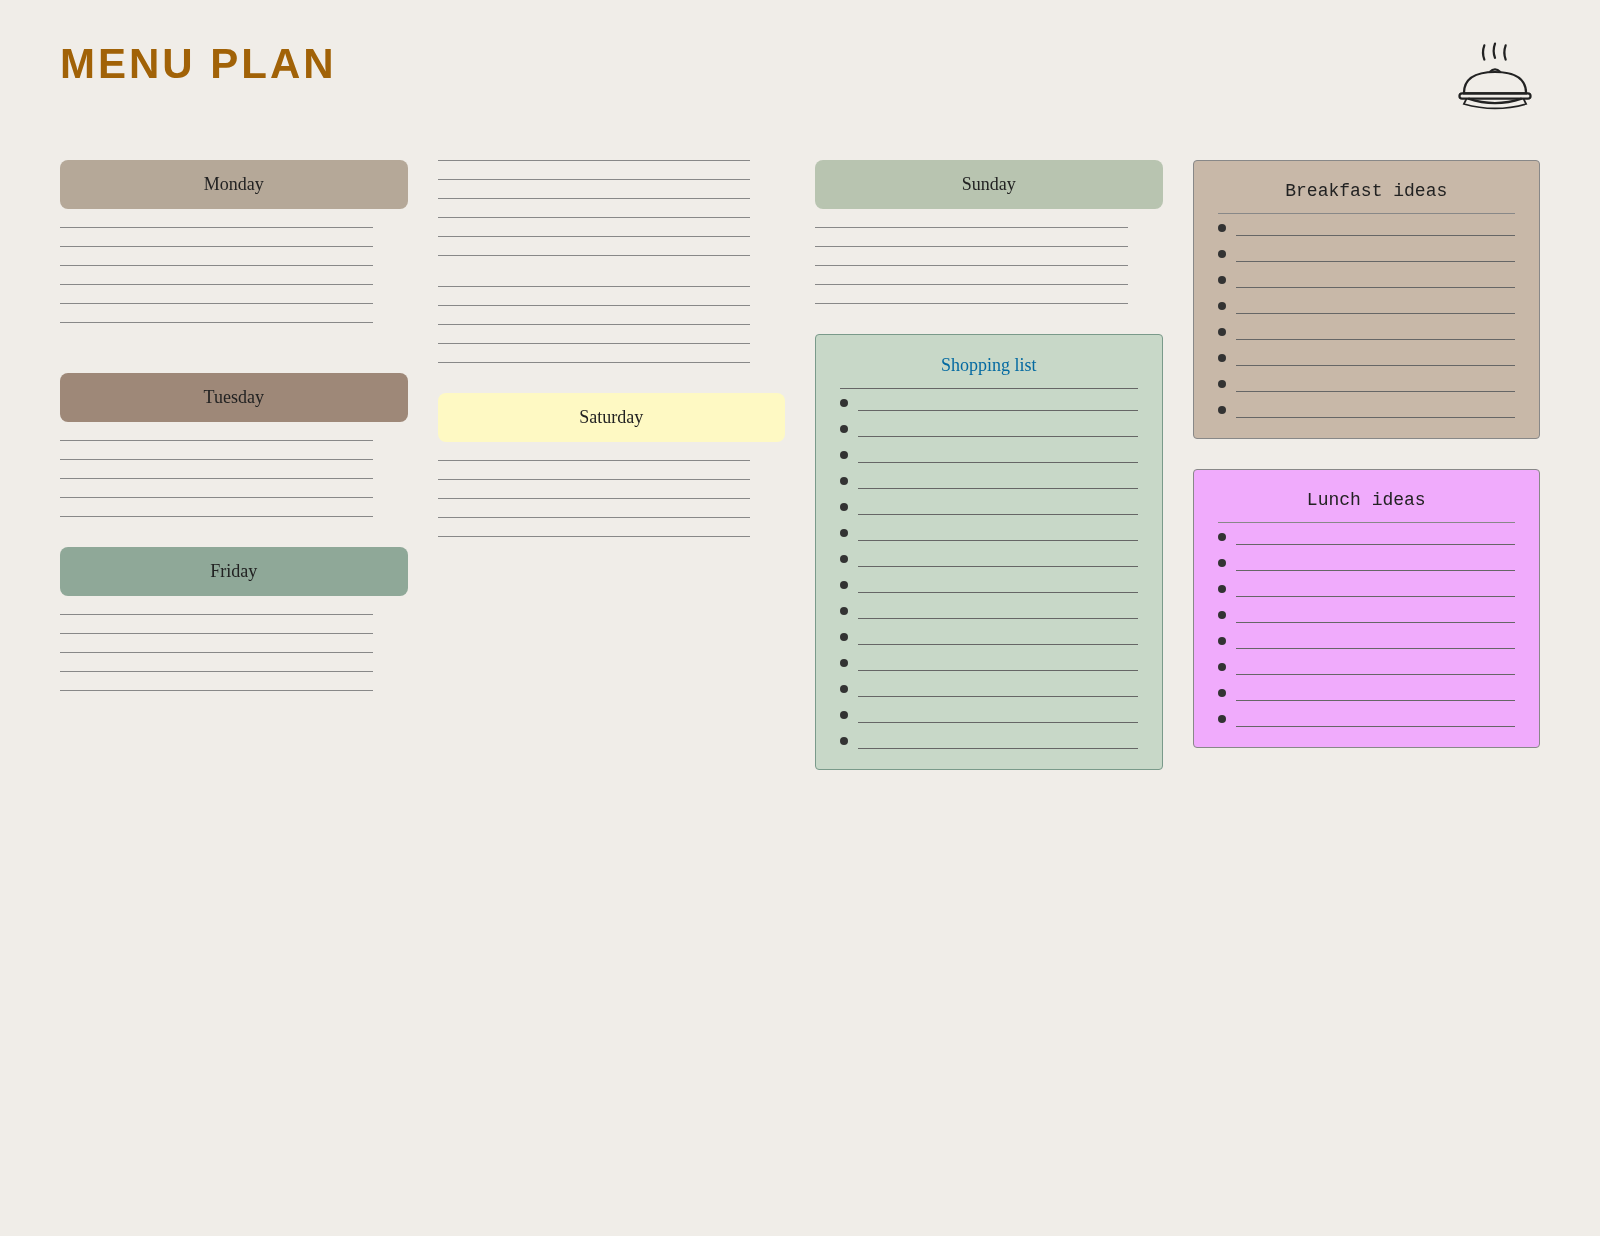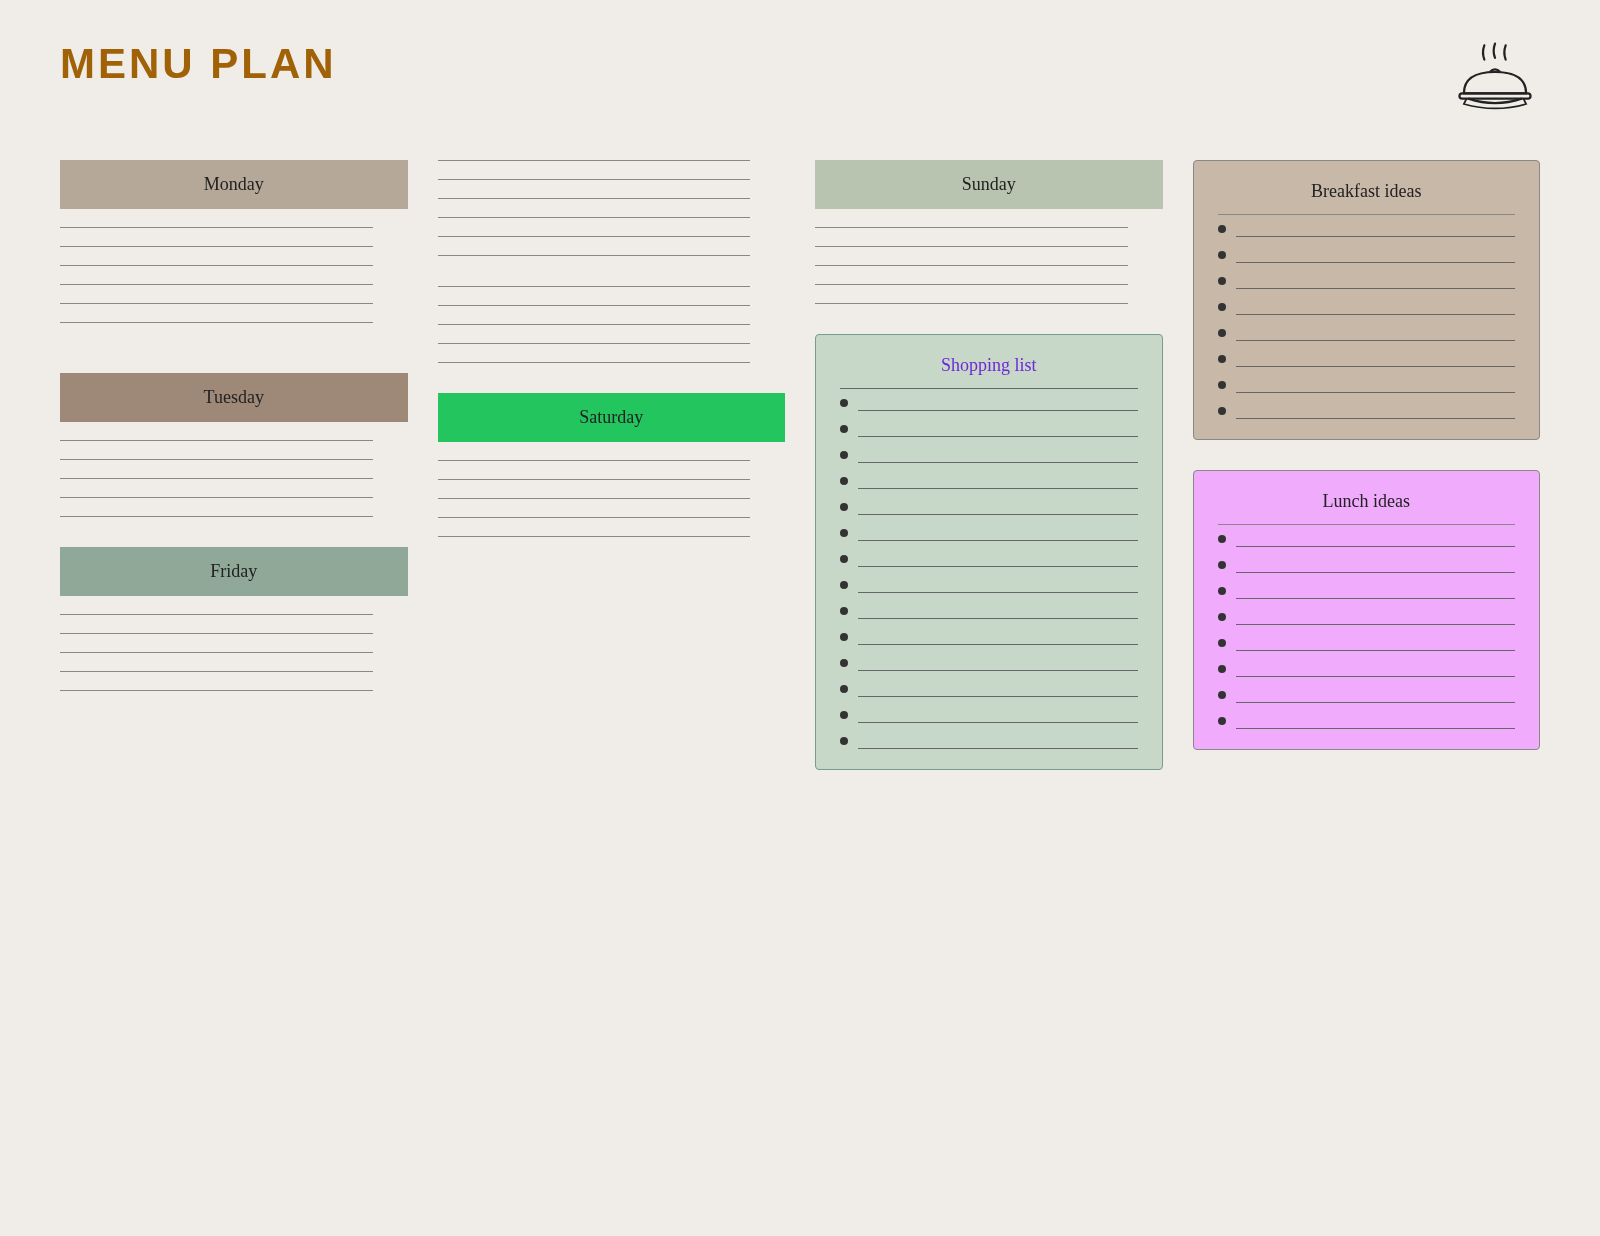--- a/index.html
+++ b/index.html
@@ -43,21 +43,21 @@
       display: flex;
       flex-direction: column;
       gap: 0;
     }
 
     .day-section {
       margin-bottom: 30px;
     }
 
     .day-header {
-      border-radius: 0;
+      border-radius: 8px;
       padding: 14px 20px;
       text-align: center;
       font-size: 18px;
       font-weight: 500;
       color: #222;
       margin-bottom: 18px;
     }
 
     .day-lines {
       display: flex;
@@ -70,34 +70,35 @@
       height: 1px;
       width: 90%;
     }
 
     
     .monday-bg { background-color: #b5a898; }
     .tuesday-bg { background-color: #9e8878; margin-top: 20px; }
     .wednesday-bg { background-color: #8fa898; }
     .thursday-bg { background-color: #f5e6cc; }
     .friday-bg { background-color: #b5b8a8; }
-    .saturday-bg { background-color: #22c55e; }
+    .saturday-bg { background-color: #fef9c3; }
     .sunday-bg { background-color: #b8c4b0; }
 
     
     .right-column {
       display: flex;
       flex-direction: column;
       gap: 30px;
     }
 
     .idea-box {
       border: 1.5px solid #888;
       border-radius: 4px;
       padding: 20px 24px;
+      font-family: Liberation Mono, monospace;
     }
 
     .breakfast-box { background-color: #c8b8a8; }
     .lunch-box { background-color: #f0abfc; }
 
     .idea-box-title {
       text-align: center;
       font-size: 18px;
       font-weight: 500;
       color: #222;
@@ -143,21 +144,21 @@
       border: 1.5px solid #7a9a8a;
       border-radius: 4px;
       padding: 20px 24px;
       flex: 1;
     }
 
     .shopping-title {
       text-align: center;
       font-size: 18px;
       font-weight: 500;
-      color: #6d28d9;
+      color: #0369a1;
       padding-bottom: 12px;
       border-bottom: 1.5px solid #666;
       margin-bottom: 10px;
     }
   </style>
 </head>
 <body>
 
 <div class="page-header">
   <h1 class="page-title">MENU PLAN</h1>

